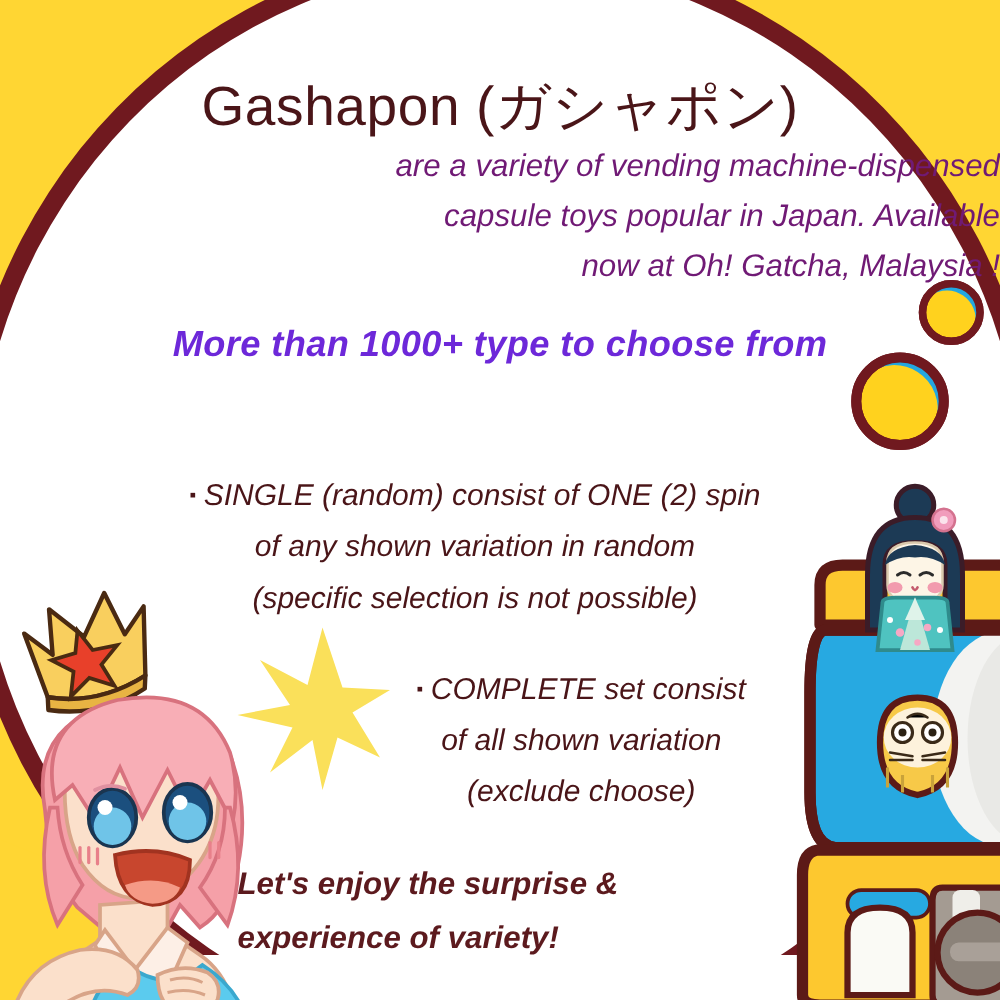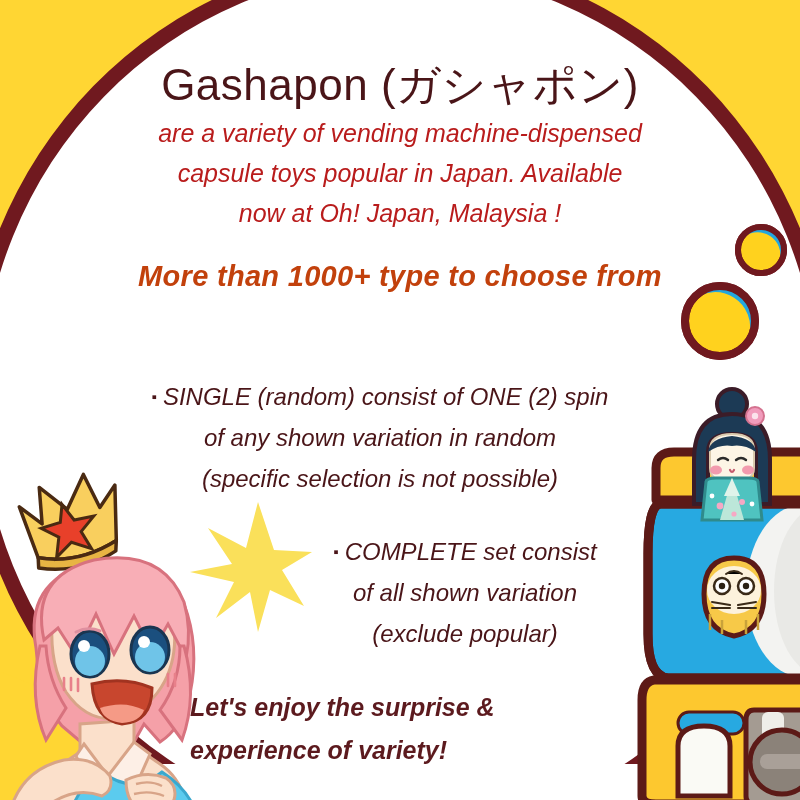--- a/index.html
+++ b/index.html
@@ -60,37 +60,37 @@
     font-size: 44px;
     letter-spacing: 0.5px;
     color: #4A1518;
     font-weight: 400;
   }
   .subtitle {
     position: absolute;
     top: 113px;
     left: 0;
     width: 800px;
-    text-align: center;
+    text-align: right;
     font-size: 25px;
     line-height: 40px;
     font-style: italic;
-    color: #b91c1c;
+    color: #701a75;
   }
   .headline {
     position: absolute;
     top: 252px;
     left: 0;
     width: 800px;
     text-align: center;
     font-size: 29px;
     line-height: 49px;
     font-weight: bold;
     font-style: italic;
-    color: #c2410c;
+    color: #6d28d9;
     letter-spacing: 0.3px;
   }
   .bullet-block {
     position: absolute;
     font-size: 24px;
     line-height: 41px;
     font-style: italic;
     color: #4A1518;
     text-align: center;
   }
@@ -314,41 +314,41 @@
 
   <div class="bottom-white-mask"></div>
 
   <div class="content">
 
     <div class="title">Gashapon (ガシャポン)</div>
 
     <div class="subtitle">
       <div>are a variety of vending machine-dispensed</div>
       <div>capsule toys popular in Japan. Available</div>
-      <div>now at Oh! Japan, Malaysia !</div>
+      <div>now at Oh! Gatcha, Malaysia !</div>
     </div>
 
     <div class="headline">
       <div>More than 1000+ type to choose from</div>
     </div>
 
     <div class="bullet-block bullet-single">
       <div>
         <span class="bullet-mark">▪</span><span>SINGLE (random) consist of ONE (2) spin</span>
       </div>
       <div>of any shown variation in random</div>
       <div>(specific selection is not possible)</div>
     </div>
 
     <div class="bullet-block bullet-complete">
       <div>
         <span class="bullet-mark">▪</span><span>COMPLETE set consist</span>
       </div>
       <div>of all shown variation</div>
-      <div>(exclude popular)</div>
+      <div>(exclude choose)</div>
     </div>
 
     <div class="closing">
       <div>Let's enjoy the surprise &amp;</div>
       <div>experience of variety!</div>
     </div>
 
   </div>
 </div>
 

